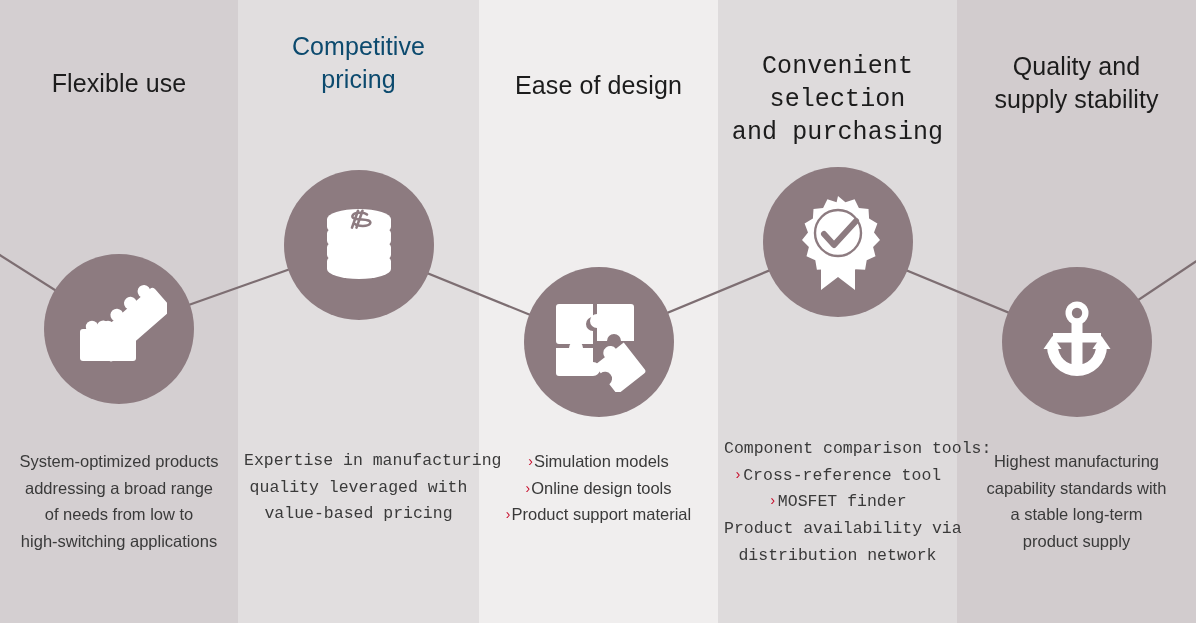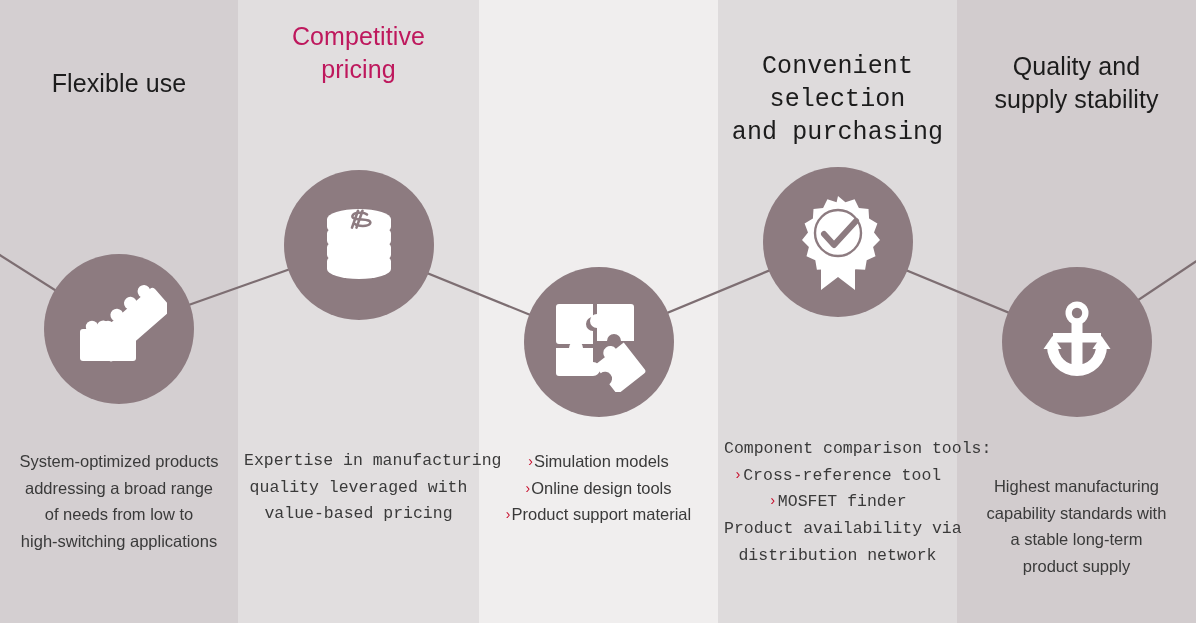--- a/index.html
+++ b/index.html
@@ -137,21 +137,21 @@
       </div>
       <div class="col-body" style="top: 448px; color: rgb(58, 58, 58);">
         <div class="body-line"><span>System-optimized products</span></div>
         <div class="body-line"><span>addressing a broad range</span></div>
         <div class="body-line"><span>of needs from low to</span></div>
         <div class="body-line"><span>high-switching applications</span></div>
       </div>
     </div>
 
     <div class="col" style="width:241px;">
-      <div class="col-title" style="margin-top: 20px; color: #be185d;">Competitive
+      <div class="col-title" style="margin-top: 30px; color: #0c4a6e;">Competitive
 pricing</div>
       <div class="icon-wrap" style="top:170px;">
         <div class="icon-circle" style="width: 150px; height: 150px; background: rgb(141, 123, 128);">
           <svg width="92" height="92" viewBox="0 0 92 92" aria-hidden="true">
             <g fill="#ffffff">
 
               <path d="M14 70 a32 10 0 0 0 64 0 v-8 h-64 z"></path>
               <ellipse cx="46" cy="62" rx="32" ry="10"></ellipse>
               <path d="M14 56 a32 10 0 0 0 64 0 v-8 h-64 z"></path>
               <ellipse cx="46" cy="48" rx="32" ry="10"></ellipse>
@@ -170,20 +170,21 @@
         </div>
       </div>
       <div class="col-body" style="top: 448px; color: rgb(58, 58, 58); font-family: Liberation Mono, monospace;">
         <div class="body-line"><span>Expertise in manufacturing</span></div>
         <div class="body-line"><span>quality leveraged with</span></div>
         <div class="body-line"><span>value-based pricing</span></div>
       </div>
     </div>
 
     <div class="col" style="width:239px;">
+      <div class="col-title" style="margin-top: 69px; color: rgb(28, 28, 28);">Ease of design</div>
       <div class="icon-wrap" style="top:267px;">
         <div class="icon-circle" style="width: 150px; height: 150px; background: rgb(141, 123, 128);">
           <svg width="100" height="100" viewBox="0 0 100 100" aria-hidden="true">
             <g fill="#ffffff">
 
               <path d="M10 12 h34 v13 a7 7 0 0 0 0 14 v13 h-34 a3 3 0 0 1 -3 -3 v-34 a3 3 0 0 1 3 -3 z"></path>
 
               <path d="M48 12 h34 a3 3 0 0 1 3 3 v34 h-13 a7 7 0 0 0 -14 0 h-10 v-13 a7 7 0 0 1 0 -14 z"></path>
 
               <path d="M7 56 h13 a7 7 0 0 1 14 0 h10 v14 a7 7 0 0 1 0 14 h-34 a3 3 0 0 1 -3 -3 z"></path>
@@ -244,21 +245,21 @@
               <rect x="22" y="37" width="48" height="9.5"></rect>
 
               <path d="M16 50 a30 30 0 0 0 60 0 h-11 a19 19 0 0 1 -38 0 z"></path>
 
               <path d="M21.5 40 l9 13 h-18 z"></path>
               <path d="M70.5 40 l9 13 h-18 z"></path>
             </g>
           </svg>
         </div>
       </div>
-      <div class="col-body" style="top: 473px; color: rgb(58, 58, 58);">
+      <div class="col-body" style="top: 448px; color: rgb(58, 58, 58);">
         <div class="body-line"><span>Highest manufacturing</span></div>
         <div class="body-line"><span>capability standards with</span></div>
         <div class="body-line"><span>a stable long-term</span></div>
         <div class="body-line"><span>product supply</span></div>
       </div>
     </div>
 
   </div>
 </div>
 

